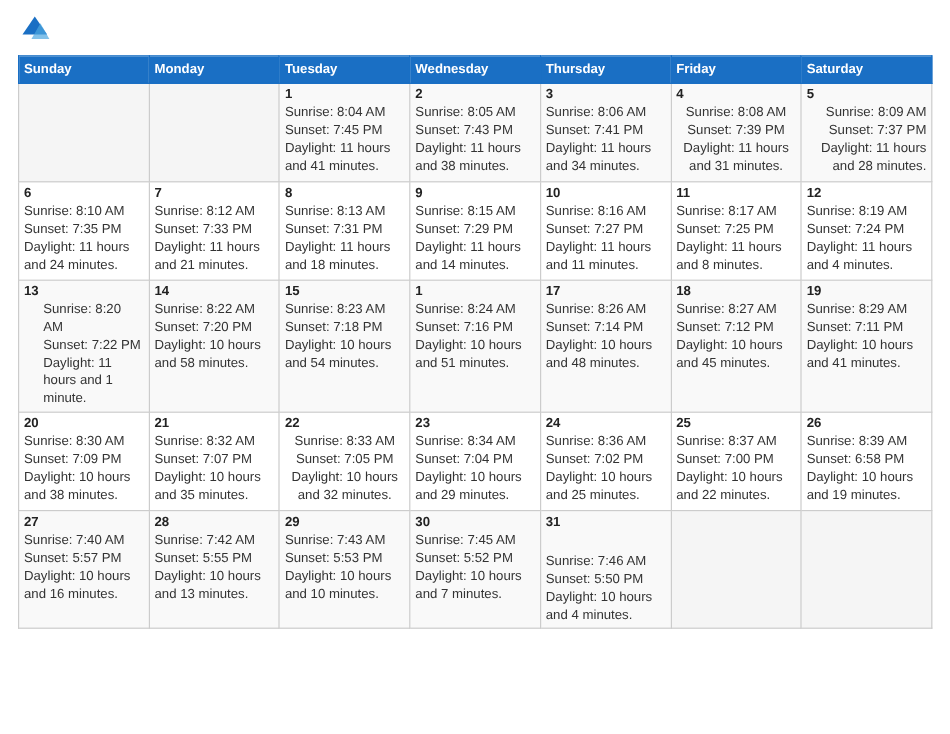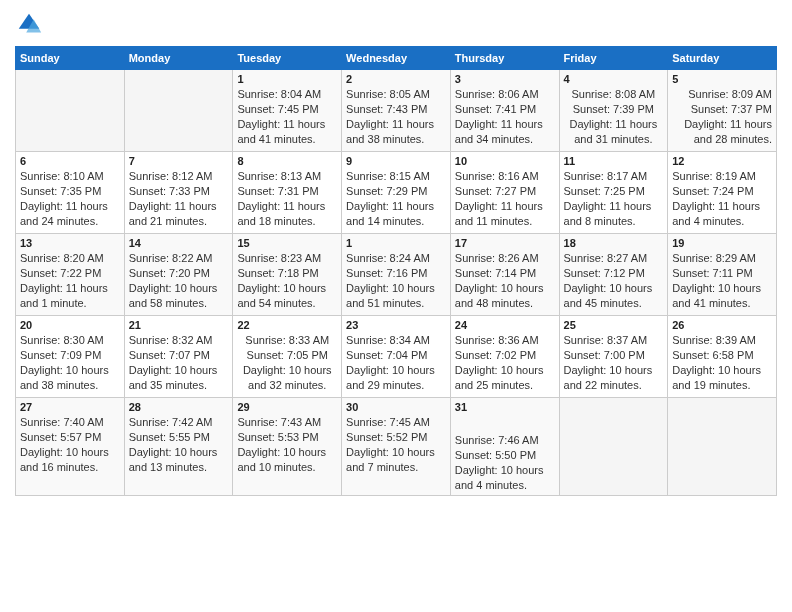--- a/index.html
+++ b/index.html
@@ -210,21 +210,21 @@
           <td>
             <span class="day-number">12</span>
             <div class="day-info" style="white-space: pre-line;">Sunrise: 8:19 AM
 Sunset: 7:24 PM
 Daylight: 11 hours and 4 minutes.</div>
           </td>
         </tr>
         <tr>
           <td>
             <span class="day-number">13</span>
-            <div class="day-info" style="white-space: pre-line;">Sunrise: 8:20 AM
+            <div class="day-info" style="white-space: pre-line; margin-left: 16px;">Sunrise: 8:20 AM
 Sunset: 7:22 PM
 Daylight: 11 hours and 1 minute.</div>
           </td>
           <td>
             <span class="day-number">14</span>
             <div class="day-info" style="white-space: pre-line;">Sunrise: 8:22 AM
 Sunset: 7:20 PM
 Daylight: 10 hours and 58 minutes.</div>
           </td>
           <td>

